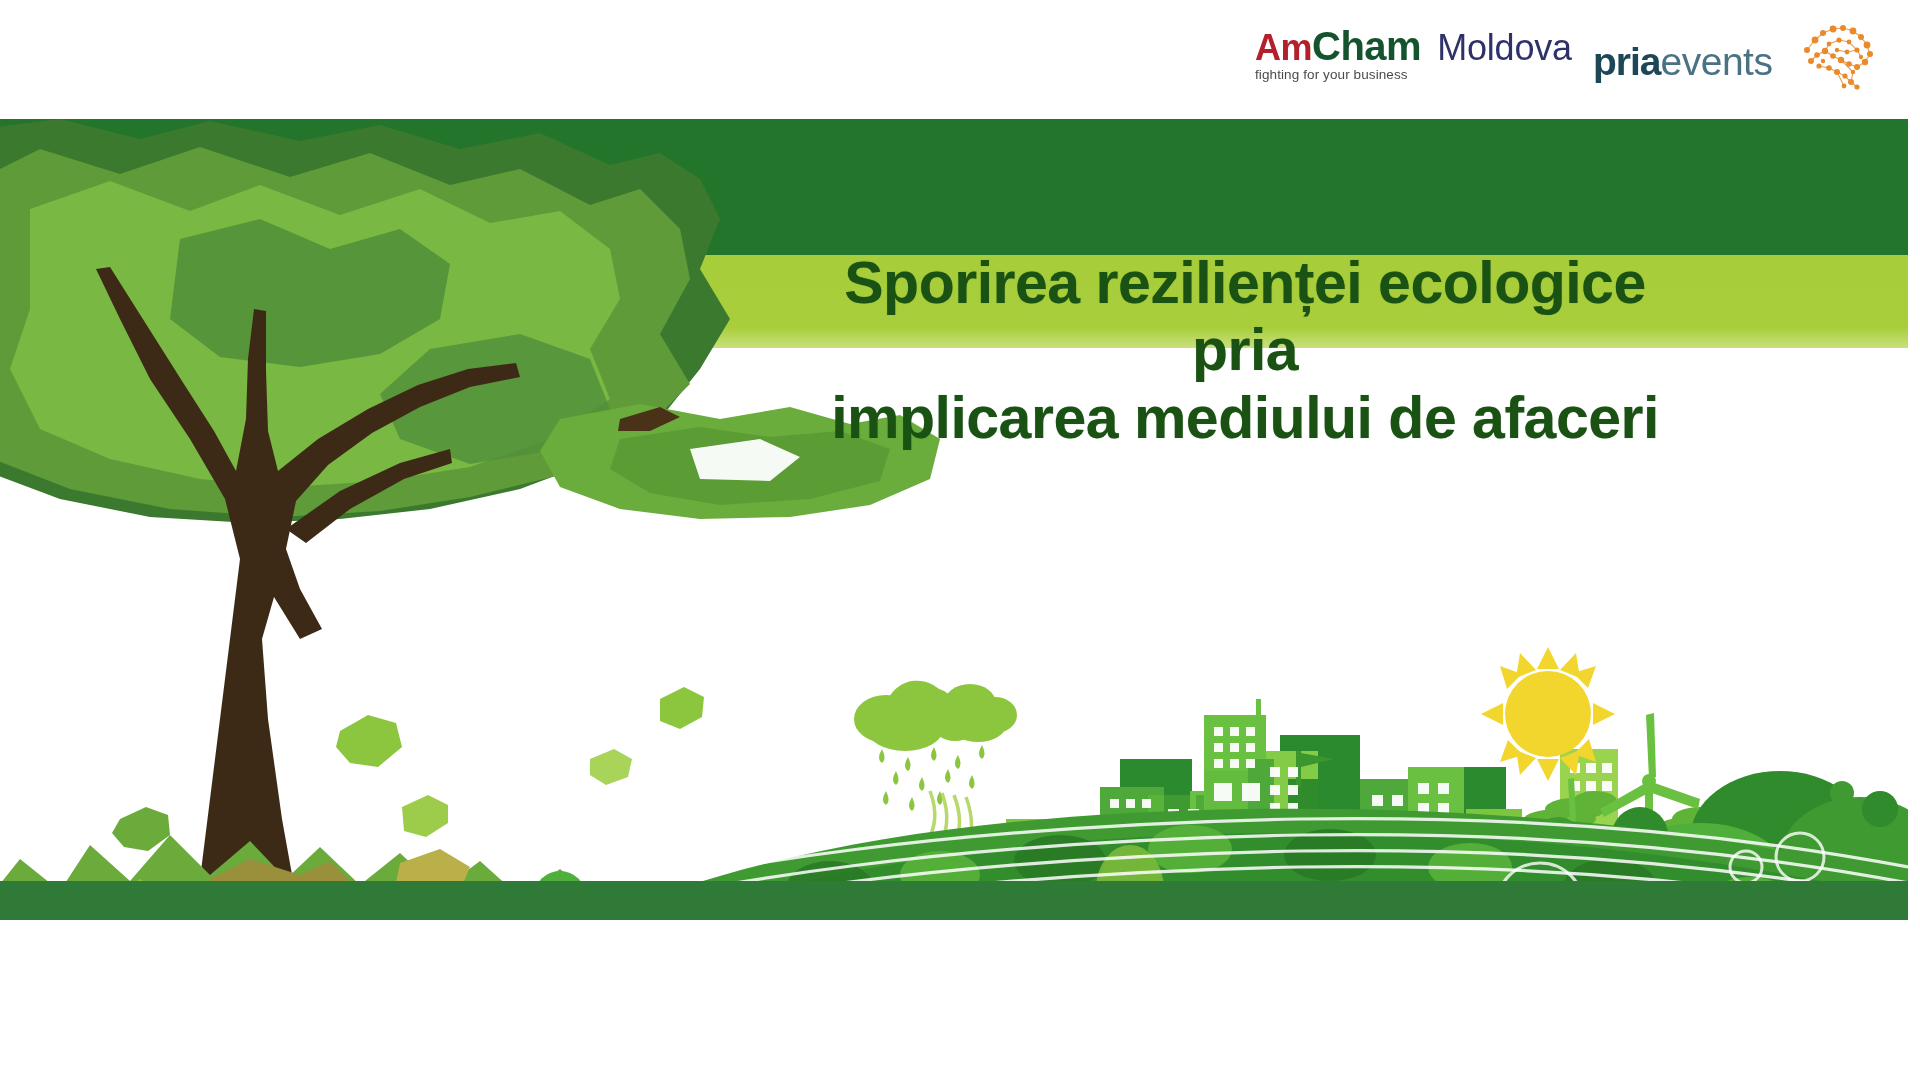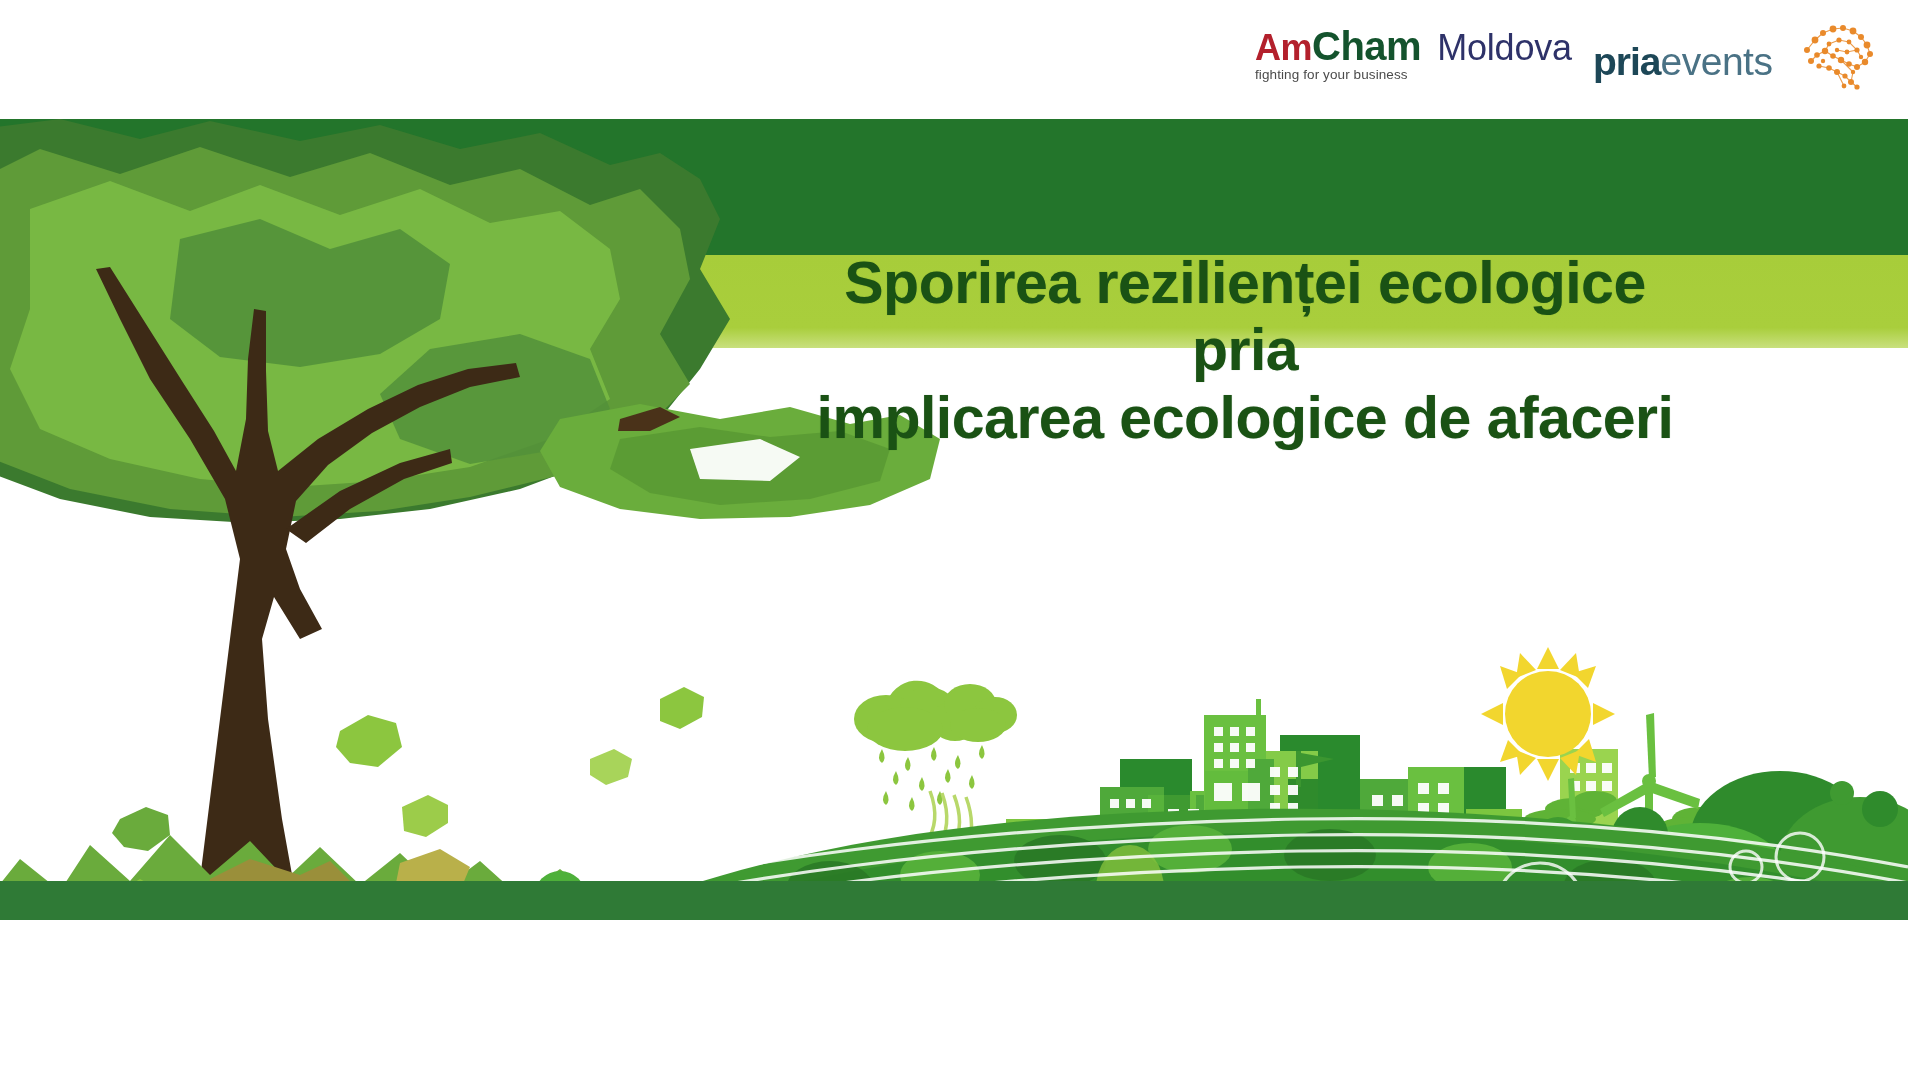--- a/index.html
+++ b/index.html
@@ -486,21 +486,21 @@
       <rect x="0" y="762" width="1908" height="39" fill="#2f7a36"></rect>
 
       <path d="M 0,762 L 40,742 L 80,762 L 120,740 L 160,762 L 200,744 L 240,762 L 280,746
                L 320,762 L 360,748 L 400,762 L 440,750 L 480,762 L 520,754 L 560,762 L 600,756
                L 640,762 L 0,762 Z" fill="#6aab3c" opacity="0.0"></path>
     </svg>
 
     <div class="title">
       <span>Sporirea rezilienței ecologice</span><br>
       <span>pria</span><br>
-      <span>implicarea ecologice de afaceri</span>
+      <span>implicarea mediului de afaceri</span>
     </div>
   </div>
 
   <div class="footer">
 
     
     
 
     
     

